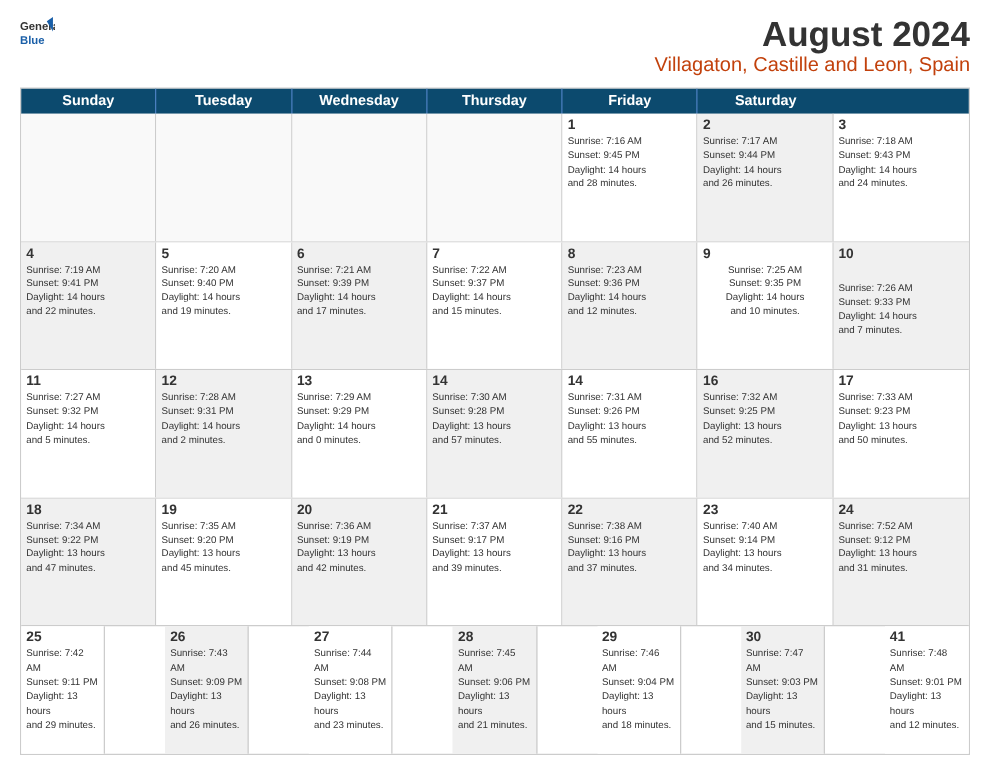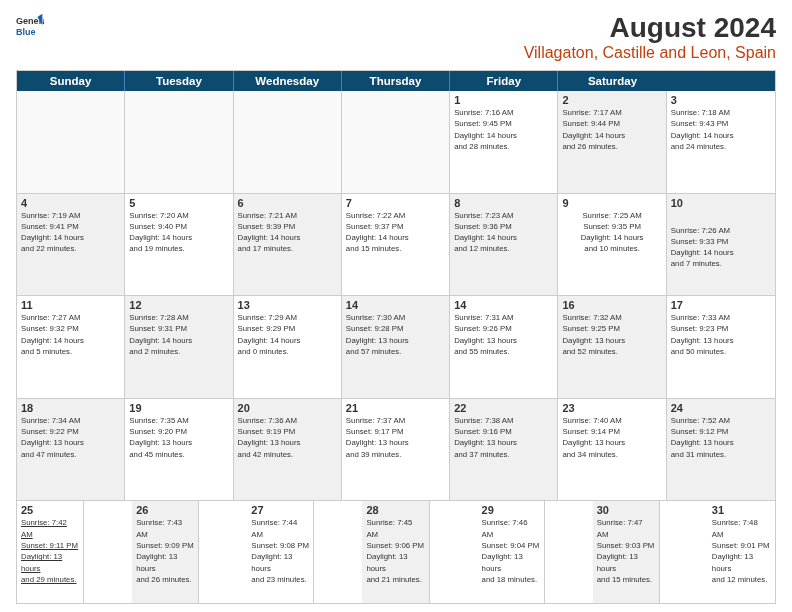--- a/index.html
+++ b/index.html
@@ -308,21 +308,21 @@
             <div class="day-num">24</div>
             <div class="day-info" style="white-space: pre-line;">Sunrise: 7:52 AM
 Sunset: 9:12 PM
 Daylight: 13 hours
 and 31 minutes.</div>
           </div>
         </div>
         <div class="cal-row">
           <div class="cal-cell">
             <div class="day-num">25</div>
-            <div class="day-info" style="white-space: pre-line; text-decoration: underline;">Sunrise: 7:42 AM
+            <div class="day-info" style="white-space: pre-line;">Sunrise: 7:42 AM
 Sunset: 9:11 PM
 Daylight: 13 hours
 and 29 minutes.</div>
           </div>
           <div class="cal-cell shaded">
             <div class="day-num">26</div>
             <div class="day-info" style="white-space: pre-line;">Sunrise: 7:43 AM
 Sunset: 9:09 PM
 Daylight: 13 hours
 and 26 minutes.</div>
@@ -349,21 +349,21 @@
 and 18 minutes.</div>
           </div>
           <div class="cal-cell shaded">
             <div class="day-num">30</div>
             <div class="day-info" style="white-space: pre-line;">Sunrise: 7:47 AM
 Sunset: 9:03 PM
 Daylight: 13 hours
 and 15 minutes.</div>
           </div>
           <div class="cal-cell">
-            <div class="day-num">31</div>
+            <div class="day-num">41</div>
             <div class="day-info" style="white-space: pre-line;">Sunrise: 7:48 AM
 Sunset: 9:01 PM
 Daylight: 13 hours
 and 12 minutes.</div>
           </div>
         </div>
       </div>
   </div>
 
 </div>

